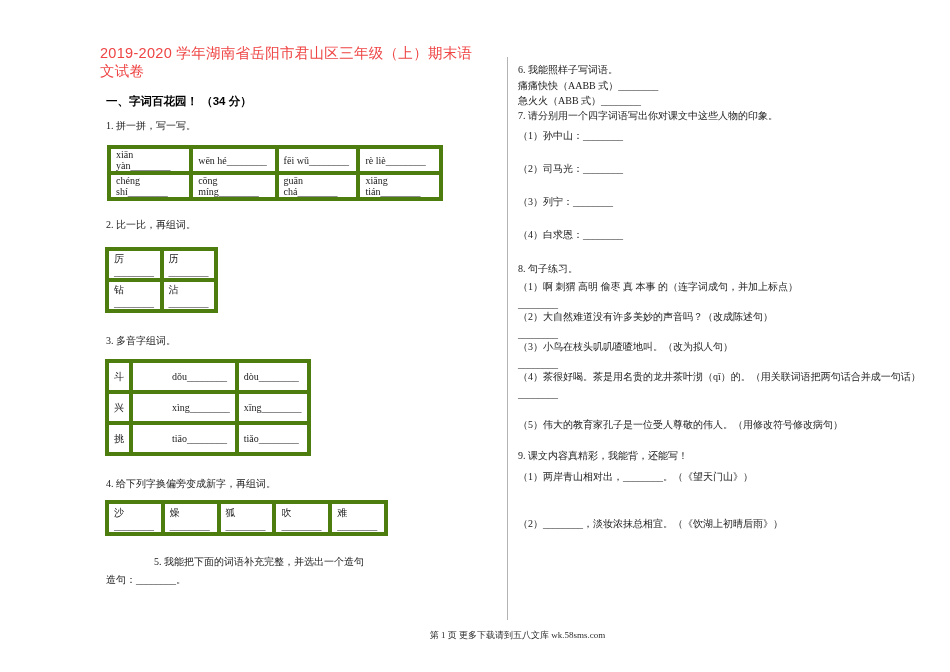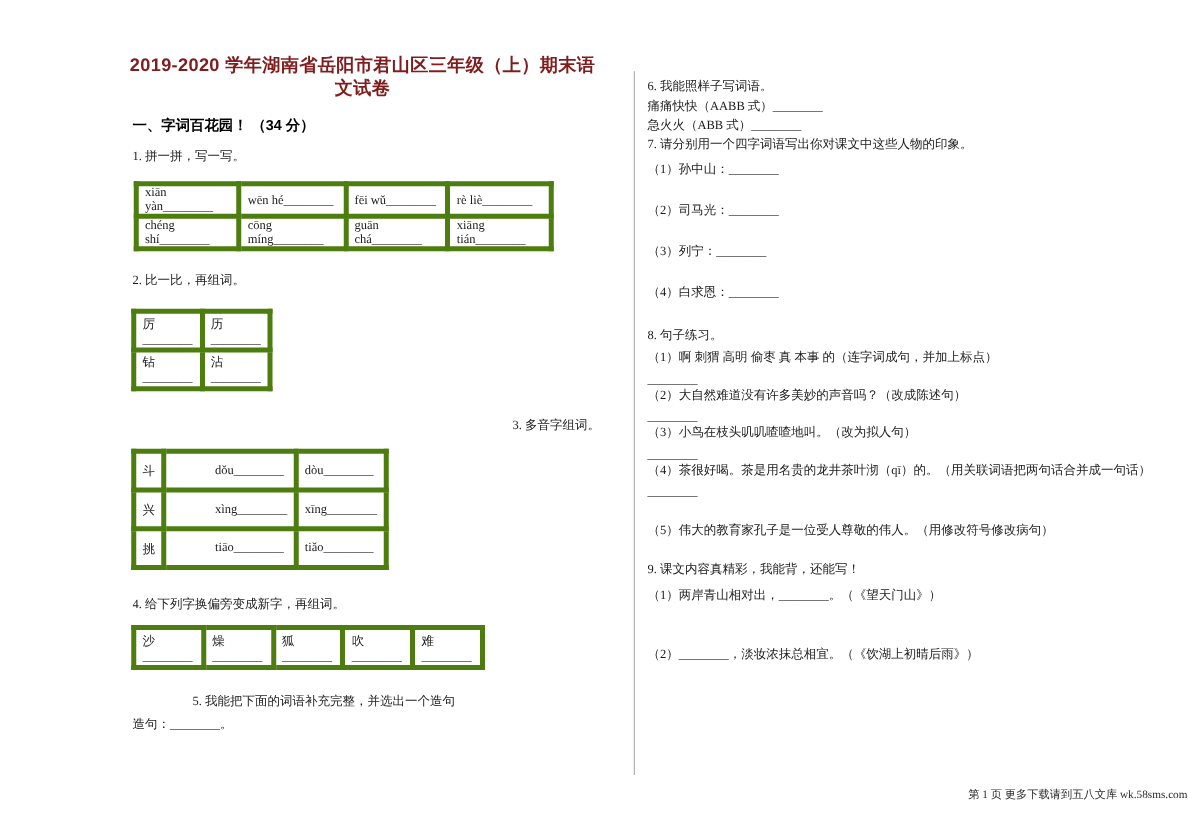--- a/index.html
+++ b/index.html
@@ -10,32 +10,32 @@
   }
   .page { position:relative; width:950px; height:672px; background:#fff; overflow:hidden; }
 
   .col-left  { position:absolute; left:100px; top:44px;  width:380px; }
   .col-right { position:absolute; left:518px; top:62px;  width:426px; font-size:10px; line-height:13px; }
 
   .divider { position:absolute; left:507px; top:57px; width:1px; height:563px; background:#b3b3b3; }
 
   .title {
     font-family:"Liberation Sans","DejaVu Sans",sans-serif;
-    font-weight:bold; font-size:14.5px; line-height:18px;
-    text-align:center; margin:0; letter-spacing:0.3px; color:#7f1d1d;
+    font-weight:normal; font-size:14.5px; line-height:18px;
+    text-align:left; margin:0; letter-spacing:0.3px; color:#ef4444;
   }
   .heading {
     font-family:"Liberation Sans","DejaVu Sans",sans-serif;
     font-weight:bold; font-size:11.5px; line-height:14px;
     margin:14px 0 0 6px; color:#000;
   }
   .qlabel { font-size:10px; line-height:12px; margin:0 0 0 6px; }
   .mt-q1label { margin-top:12px; }
   .mt-q2label { margin-top:18px; }
-  .mt-q3label { margin-top:22px;text-align:right; }
+  .mt-q3label { margin-top:22px; }
   .mt-q4label { margin-top:22px; }
   .mt-q5label { margin-top:20px;padding-left:48px; }
 
   table { border-collapse:collapse; font-size:10px; color:#1a1a1a; }
   td { border:4px solid #4d7c0f; padding:0 5px; vertical-align:middle; }
 
   .t-q1 { margin:13px 0 0 7px; width:336px; }
   .t-q1 td { height:15px; width:84px; }
 
   .t-q2 { margin:16px 0 0 5px; width:113px; }
@@ -67,21 +67,21 @@
   .q8-q-1    { margin-top:5px; }
   .q8-q      { }
   .q8-blank  { margin-top:4px; }
   .q8-q-5    { margin-top:18px; }
   .q9-label  { margin-top:18px; }
   .q9-item-1 { margin-top:8px; }
   .q9-item-2 { margin-top:34px; }
 
   .footer {
     position:absolute; left:0; top:629px; width:950px;
-    text-align:right; padding-left:85px; box-sizing:border-box;
+    text-align:center; padding-left:85px; box-sizing:border-box;
     font-size:9px; color:#2b2b2b;
   }
 </style>
 </head>
 <body>
 
 <div class="page">
 
   <div class="col-left">
 

